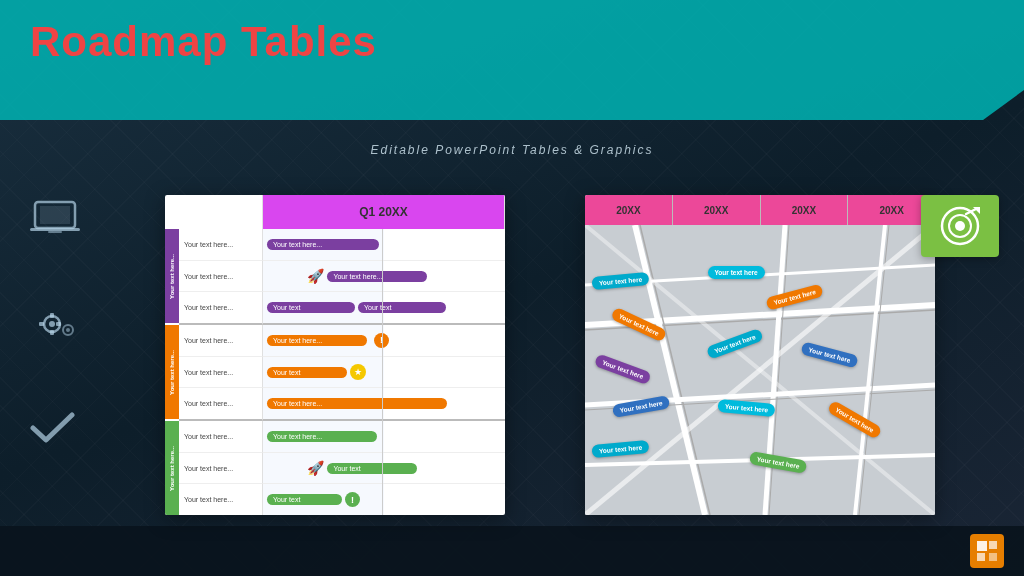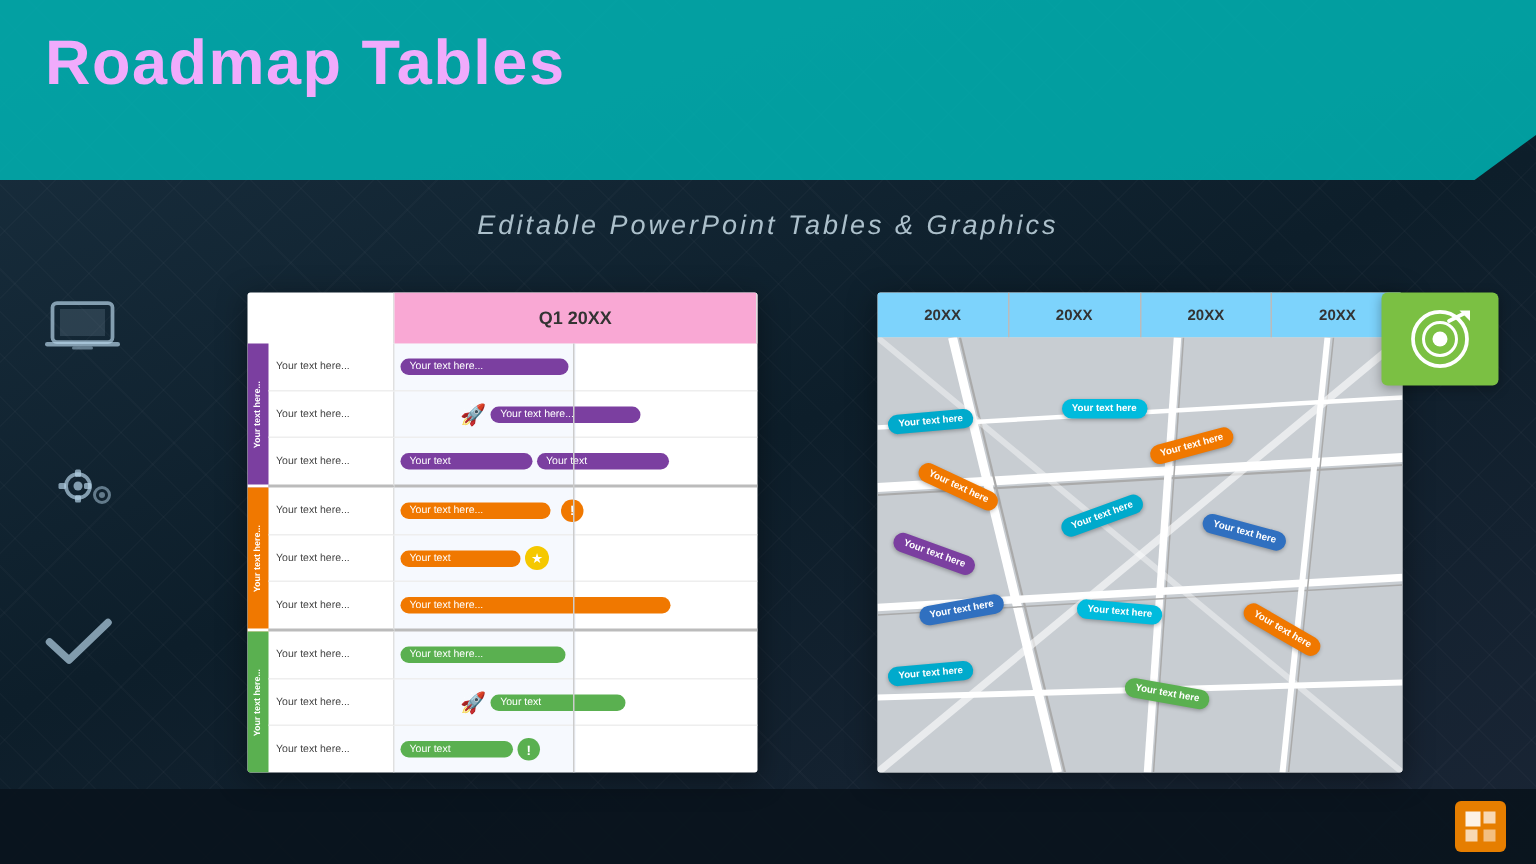--- a/index.html
+++ b/index.html
@@ -38,42 +38,42 @@
     .header-content {
       position: absolute;
       top: 18px;
       left: 30px;
       z-index: 11;
     }
 
     .header-title {
       font-size: 42px;
       font-weight: 300;
-      color: #f0abfc;
+      color: #ef4444;
       letter-spacing: 1px;
       display: flex;
       align-items: center;
       gap: 12px;
     }
 
     .header-title-bold {
       font-weight: 700;
     }
 
     .header-tagline {
       position: absolute;
       top: 140px;
       left: 0;
       right: 0;
       text-align: center;
       z-index: 11;
     }
 
     .header-tagline span {
-      font-size: 18px;
+      font-size: 12px;
       color: rgba(200, 220, 230, 0.85);
       font-style: italic;
       letter-spacing: 2px;
     }
 
     
     .footer-banner {
       position: absolute;
       bottom: 0;
       left: 0;
@@ -137,21 +137,21 @@
     }
 
     
     .table-header {
       display: flex;
       height: 34px;
     }
 
     .table-header-q1 {
       flex: 1;
-      background: #f9a8d4;
+      background: #d946ef;
       display: flex;
       align-items: center;
       justify-content: center;
       font-size: 12px;
       font-weight: 600;
       color: #333;
       border-right: 1px solid #e0e0e0;
     }
 
     .table-header-q2 {
@@ -189,21 +189,21 @@
       background: #e8e8e8;
       z-index: 11;
       border-radius: 2px;
       overflow: hidden;
       box-shadow: 0 4px 20px rgba(0,0,0,0.4);
     }
 
     .map-header {
       display: flex;
       height: 30px;
-      background: #7dd3fc;
+      background: #ec4899;
     }
 
     .map-header-cell {
       flex: 1;
       display: flex;
       align-items: center;
       justify-content: center;
       font-size: 10px;
       font-weight: 600;
       color: #333;

